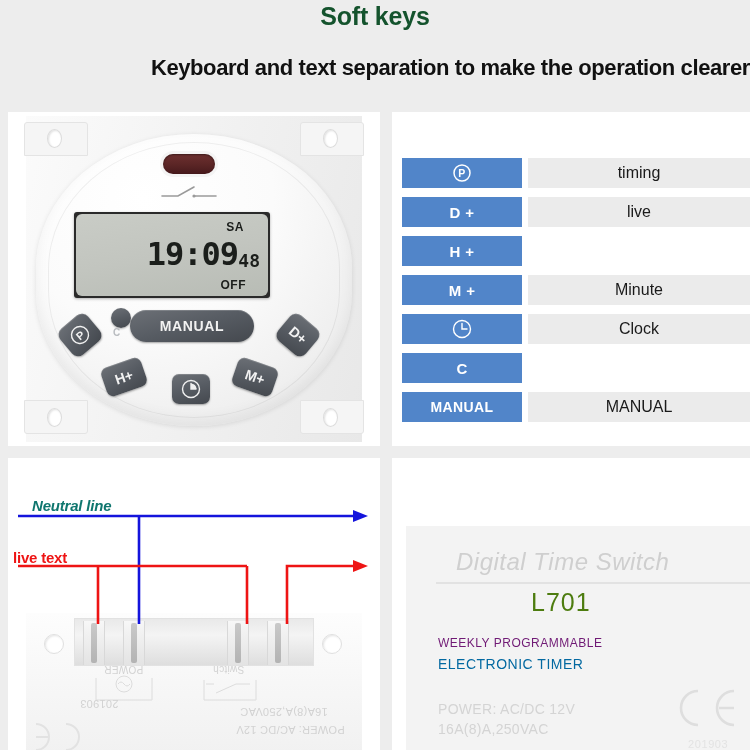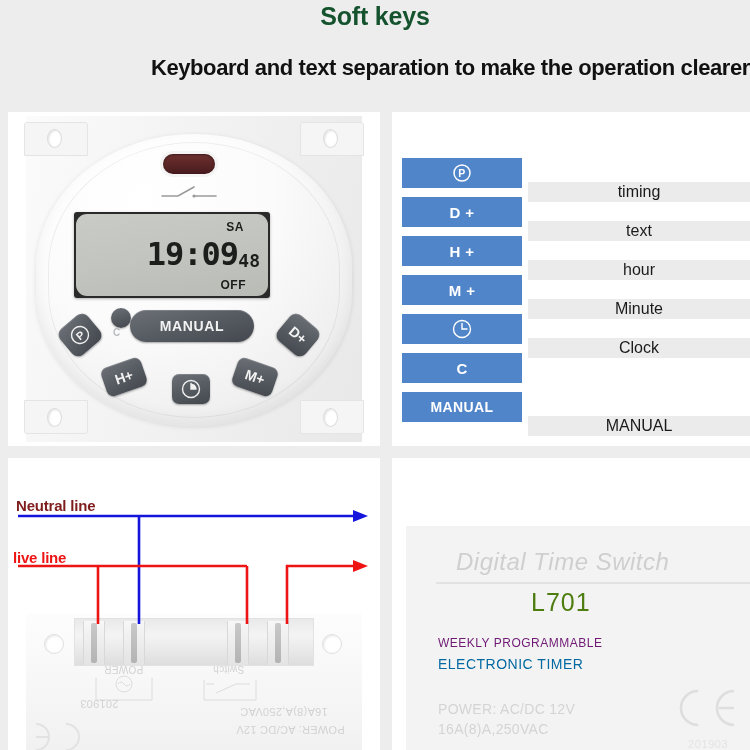--- a/index.html
+++ b/index.html
@@ -74,21 +74,21 @@
   }
   .sw-symbol { position: absolute; left: 152px; top: 72px; width: 58px; height: 16px; }
   .lcd-bezel {
     position: absolute; left: 66px; top: 100px; width: 196px; height: 86px;
     background: #2a2a2a; border-radius: 3px;
     box-shadow: 0 1px 3px rgba(0,0,0,.3);
   }
   .lcd {
     position: absolute; left: 2px; top: 2px; width: 192px; height: 82px;
     background: linear-gradient(170deg,#c9ccc6 0%,#c2c5bf 50%,#b8bcb5 100%);
-    border-radius: 11px;
+    border-radius: 6px;
   }
   .lcd-time {
     position: absolute; right: 30px; top: 20px;
     font-family: "DejaVu Sans Mono", monospace;
     font-size: 32px; font-weight: bold; color: #1b1e1b;
     letter-spacing: -1px; line-height: 40px;
   }
   .lcd-sec {
     position: absolute; right: 8px; top: 38px;
     font-family: "DejaVu Sans Mono", monospace;
@@ -132,34 +132,33 @@
   .key-table { position: absolute; left: 0; top: 0; width: 358px; height: 334px; }
   .key-row { position: absolute; left: 0; width: 358px; height: 30px; }
   .key-cell {
     position: absolute; left: 10px; top: 0; width: 120px; height: 30px;
     background: #5185c9; color: #ffffff;
     display: flex; align-items: center; justify-content: center;
     font-size: 15px; font-weight: bold; letter-spacing: .4px;
   }
   .key-cell.manual { font-size: 14px; }
   .fn-cell {
-    position: absolute; left: 136px; top: 0; width: 222px; height: 20px;
+    position: absolute; left: 136px; top: 0; width: 222px; height: 30px;
     background: #ebebeb; color: #1a1a1a;
     display: flex; align-items: center; justify-content: center;
     font-size: 16px;
-    margin-top: 24px;
   }
   .key-icon { display: inline-flex; align-items: center; justify-content: center; }
 
   
   .wire-wrap { position: absolute; left: 0; top: 0; width: 372px; height: 292px; background: #fff; }
   .wire-label {
     position: absolute; font-size: 15px; font-weight: bold; letter-spacing: -0.2px;
   }
-  .lbl-neutral { left: 8px;  top: 39px; color: #7f1d1d; }
+  .lbl-neutral { left: 24px;  top: 39px; color: #0f766e; font-style: italic; }
   .lbl-live    { left: 5px;  top: 91px; color: #ee1414; }
   .wire-svg { position: absolute; left: 0; top: 0; width: 372px; height: 292px; }
   .dev2-plate {
     position: absolute; left: 18px; top: 155px; width: 336px; height: 140px;
     background: linear-gradient(180deg,#fdfdfd 0%,#f7f7f7 50%,#f1f1f1 100%);
   }
   .dev2-hole {
     position: absolute; width: 20px; height: 20px; border-radius: 50%;
     background: #fff; border: 1px solid #e0e0e0;
     box-shadow: inset 1px 1px 2px rgba(0,0,0,.10);
@@ -291,26 +290,25 @@
               <circle cx="10" cy="10" r="8" fill="none" stroke="#ffffff" stroke-width="1.5"></circle>
               <text x="10" y="14" text-anchor="middle" font-size="10.5" font-weight="bold" fill="#ffffff" font-family="Liberation Sans, sans-serif">P</text>
             </svg>
           </span>
         </div>
         <div class="fn-cell">timing</div>
       </div>
 
       <div class="key-row" style="top:85px">
         <div class="key-cell">D +</div>
-        <div class="fn-cell">text</div>
+        <div class="fn-cell">live</div>
       </div>
 
       <div class="key-row" style="top:124px">
         <div class="key-cell">H +</div>
-        <div class="fn-cell">hour</div>
       </div>
 
       <div class="key-row" style="top:163px">
         <div class="key-cell">M +</div>
         <div class="fn-cell">Minute</div>
       </div>
 
       <div class="key-row" style="top:202px">
         <div class="key-cell">
           <span class="key-icon">
@@ -392,21 +390,21 @@
 
         <path d="M90 108 V166" fill="none" stroke="#ee1414" stroke-width="2.6"></path>
 
         <path d="M239 108 V166" fill="none" stroke="#ee1414" stroke-width="2.6"></path>
 
         <path d="M279 166 V108 H345" fill="none" stroke="#ee1414" stroke-width="2.6"></path>
         <polygon points="345,102 360,108 345,114" fill="#ee1414"></polygon>
       </svg>
 
       <div class="wire-label lbl-neutral">Neutral line</div>
-      <div class="wire-label lbl-live">live line</div>
+      <div class="wire-label lbl-live">live text</div>
     </div>
   </div>
 
   <div class="panel panel-br">
     <div class="label-wrap">
       <div class="label-face">
         <div class="lb-title">Digital Time Switch</div>
         <div class="lb-rule"></div>
         <div class="lb-model">L701</div>
         <div class="lb-desc1">WEEKLY PROGRAMMABLE</div>

